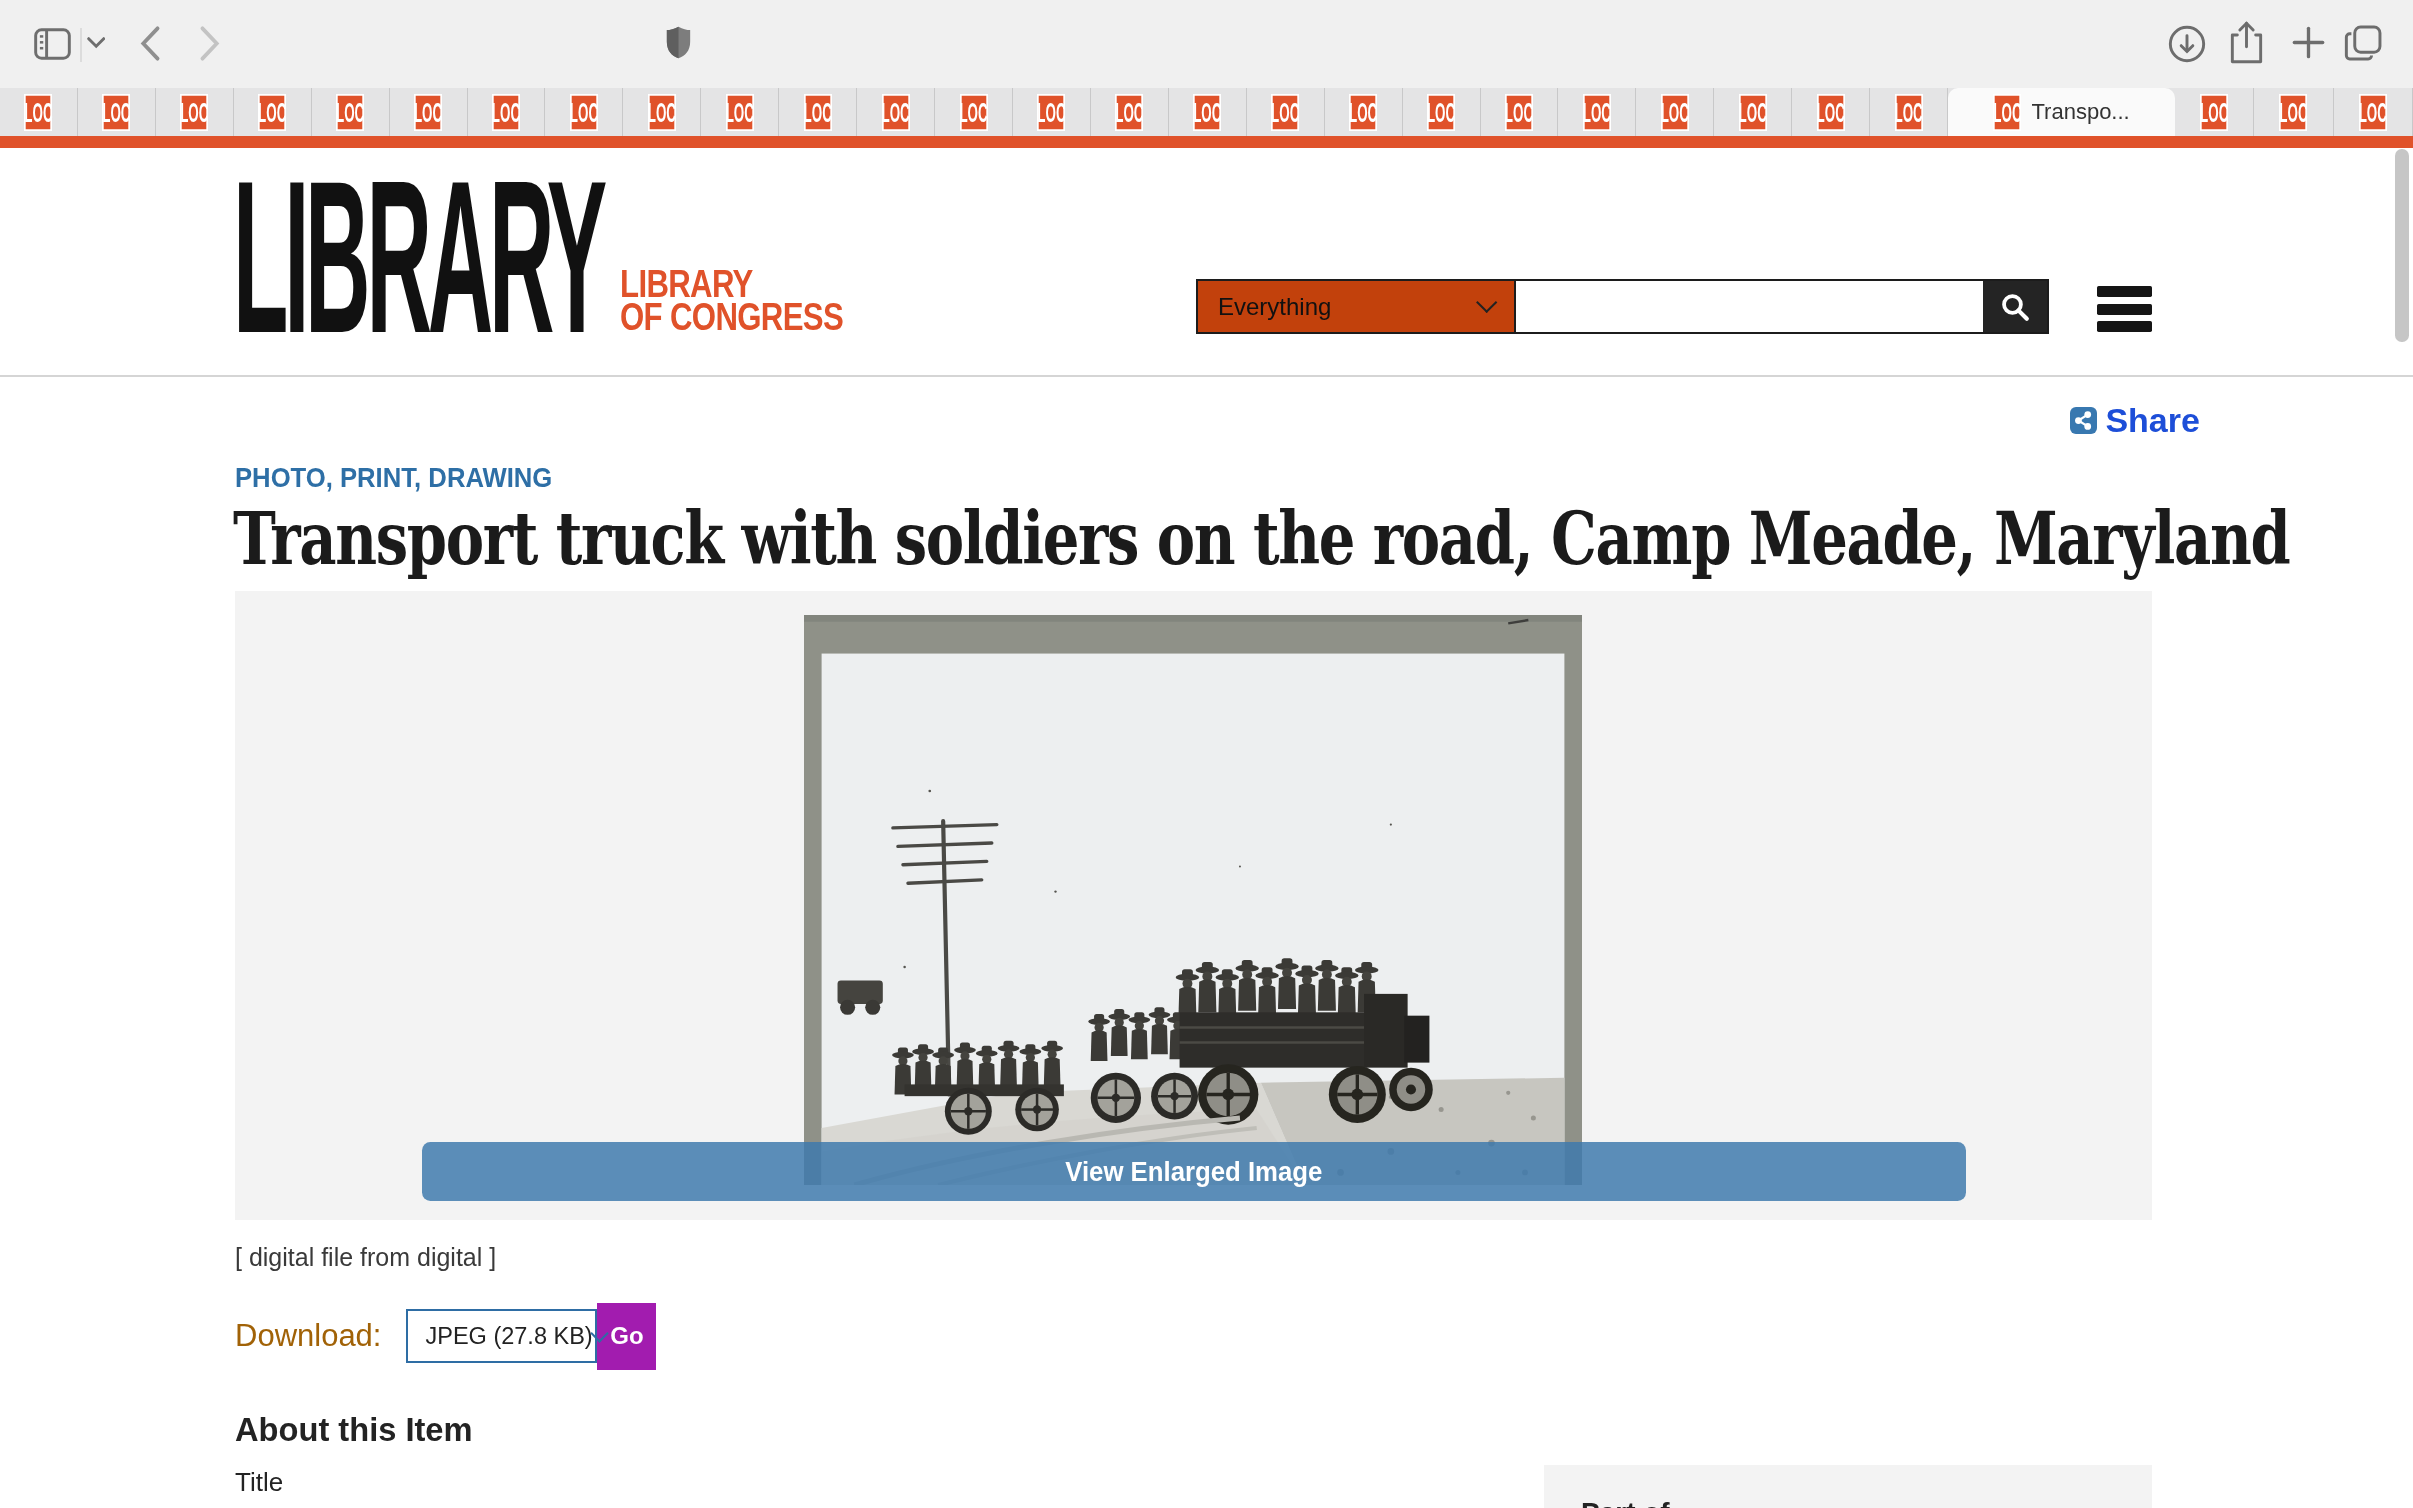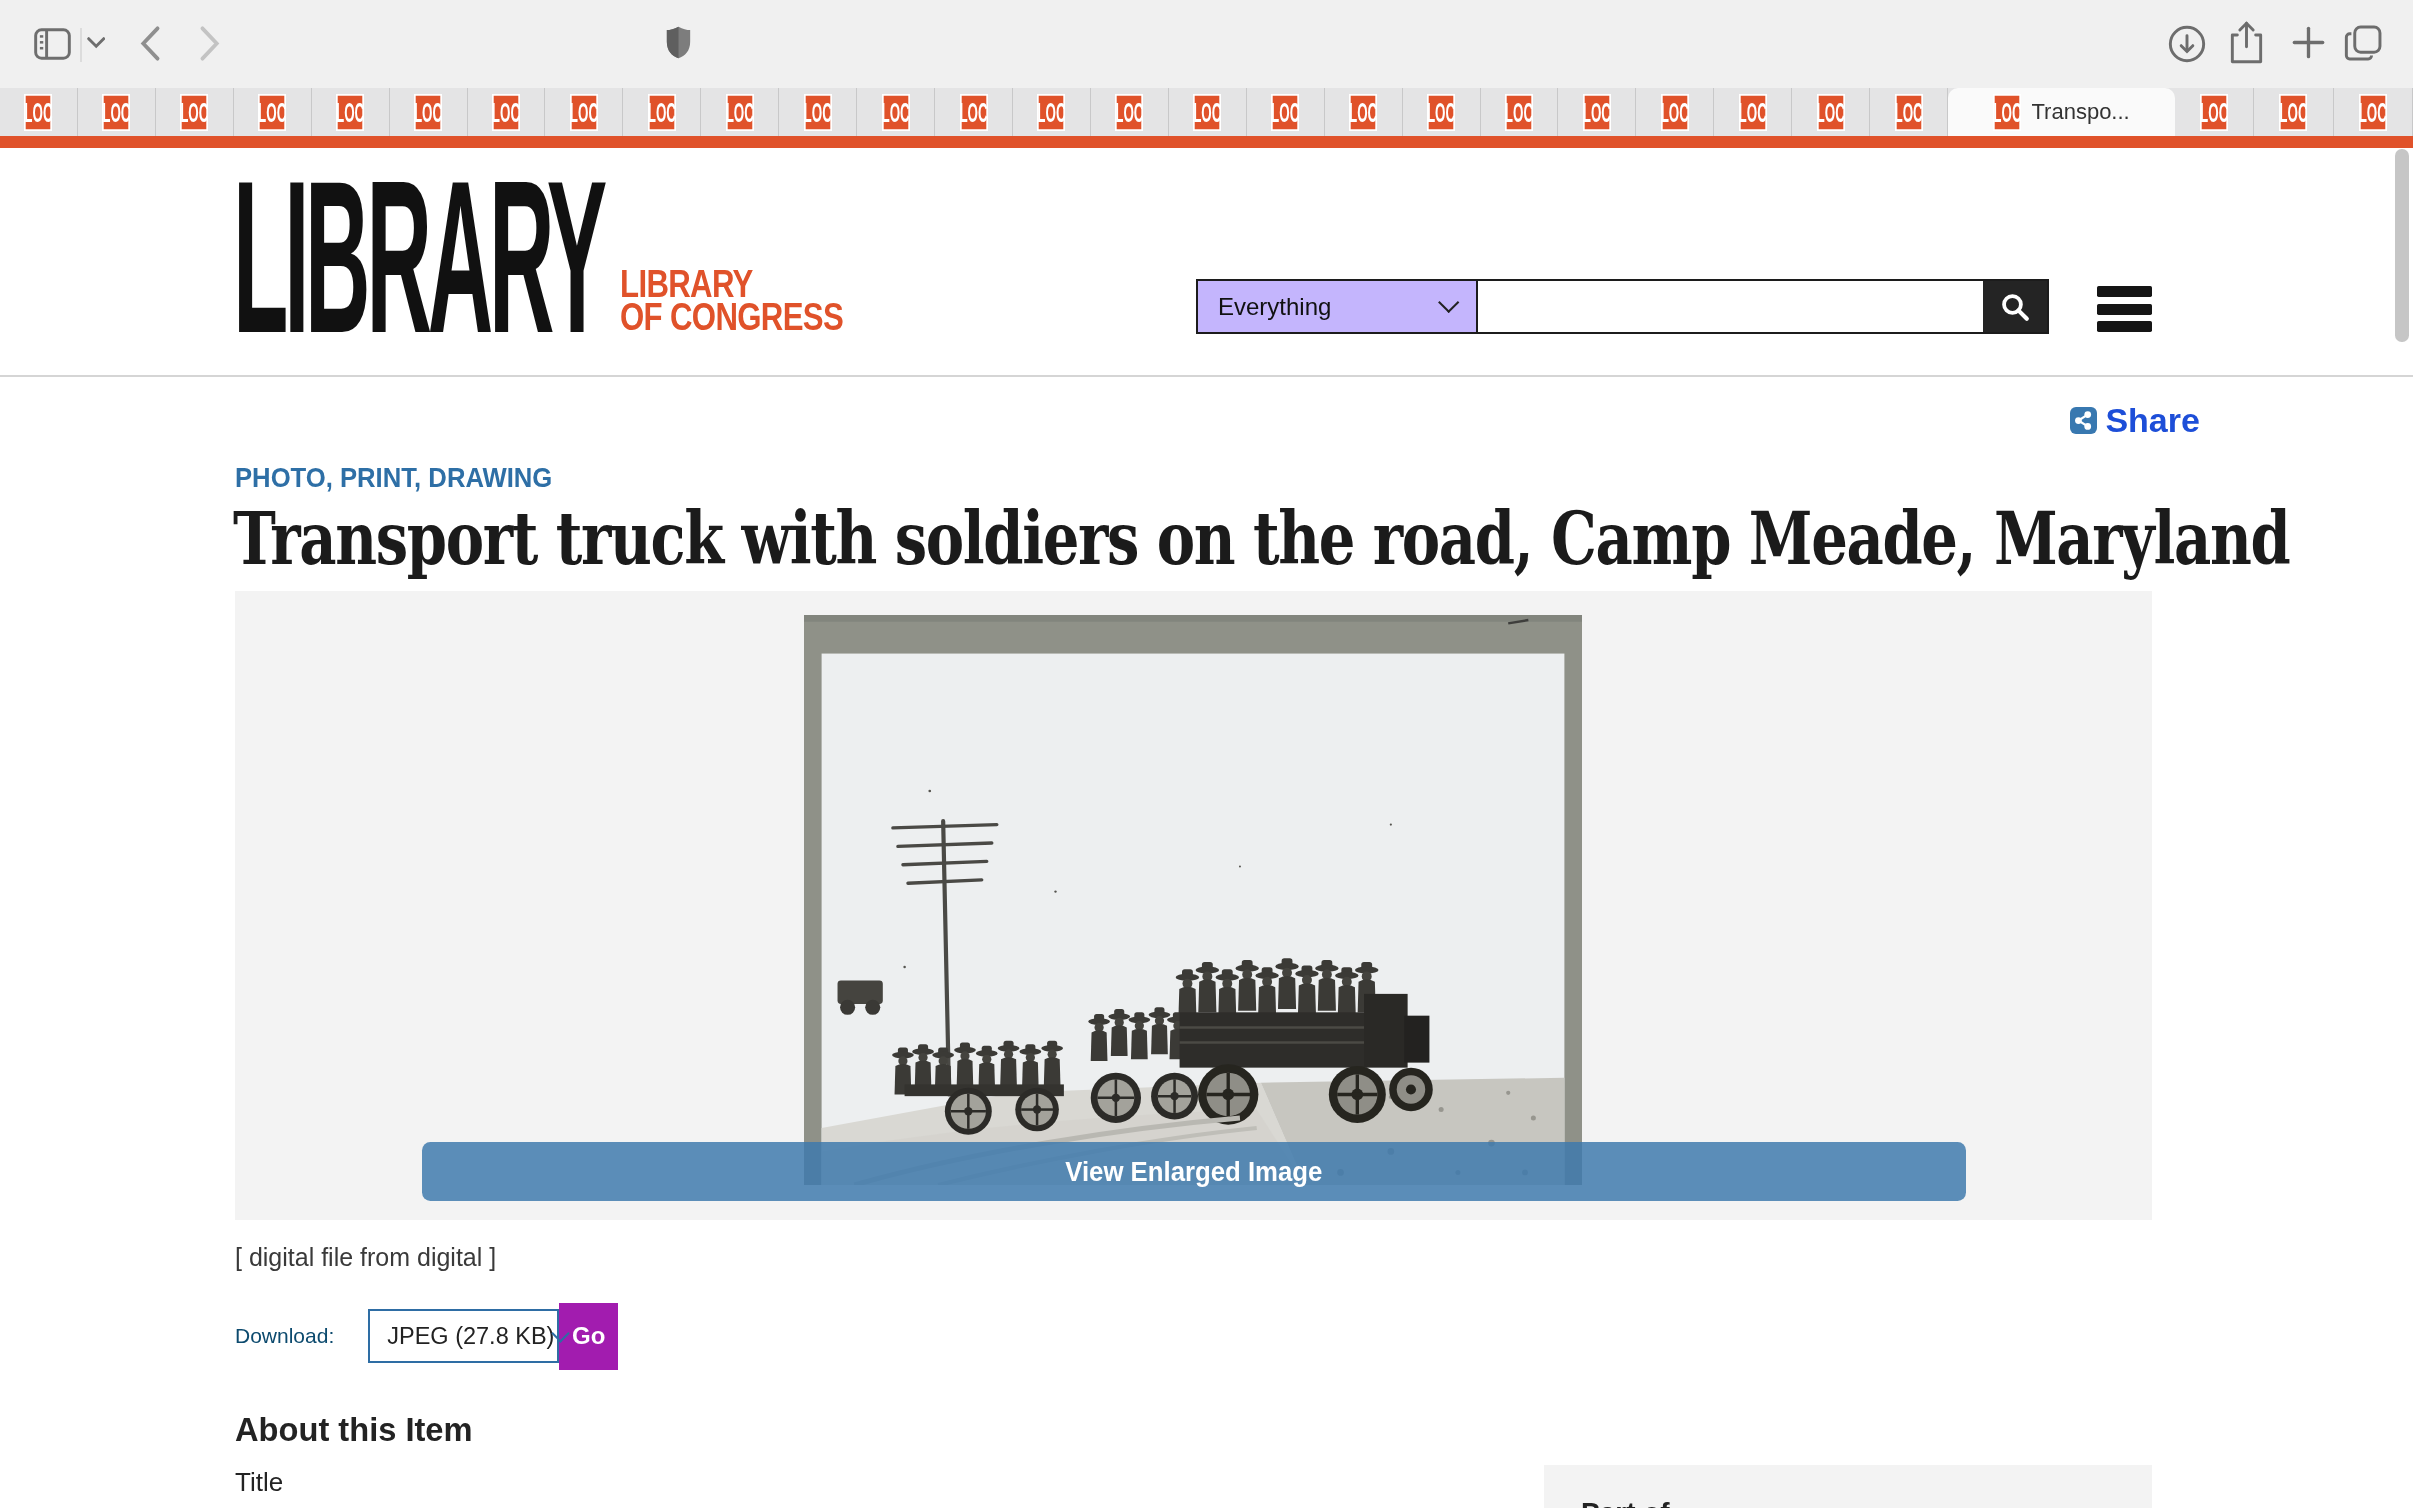--- a/index.html
+++ b/index.html
@@ -43,22 +43,22 @@
 
   
   .logo-big{position:absolute;left:233px;top:180px;width:394px;height:155px;overflow:visible;}
   .logo-big span{display:inline-block;font-size:126px;font-weight:bold;color:#111;
        letter-spacing:-5.9px;line-height:155px;transform:scale(.72,1.72);transform-origin:left center;white-space:nowrap;}
   .logo-sub{position:absolute;left:620px;top:268px;color:#e0522a;}
   .logo-sub div{font-size:38px;font-weight:bold;line-height:33px;letter-spacing:-0.8px;
        transform:scaleX(.82);transform-origin:left center;white-space:nowrap;}
   .searchbar{position:absolute;left:1196px;top:279px;width:853px;height:55px;display:flex;
        border:2.5px solid #1c1c1c;box-sizing:border-box;background:#fff;}
-  .scope{width:280px;border-right:2.5px solid #1c1c1c;display:flex;align-items:center;
-       justify-content:space-between;padding:0 20px;box-sizing:border-box;background:#c4b5fd;}
+  .scope{width:318px;border-right:2.5px solid #1c1c1c;display:flex;align-items:center;
+       justify-content:space-between;padding:0 20px;box-sizing:border-box;background:#c2410c;}
   .scope-label{font-size:24px;color:#111;}
   .chev{width:13.4px;height:13.4px;border-right:2.5px solid #222;border-bottom:2.5px solid #222;
        transform:rotate(45deg);margin-top:-6.7px;}
   .sinput{flex:1;border:none;outline:none;font-size:23.5px;padding:0 13.4px;background:#fff;}
   .sbtn{width:64px;background:#242424;display:flex;align-items:center;justify-content:center;}
   .burger{position:absolute;left:2097px;top:286px;width:55px;height:46px;display:flex;
        flex-direction:column;justify-content:space-between;}
   .burger div{height:11px;background:#151515;border-radius:1.7px;}
   .hrule{position:absolute;left:0;top:375px;width:2413px;height:1.7px;background:#d5d5d5;}
 
@@ -70,21 +70,21 @@
   .pg-title{position:absolute;left:233px;top:496px;font-family:"DejaVu Serif","Liberation Serif",serif;
        font-weight:bold;font-size:72px;color:#1b1b1b;letter-spacing:-1.7px;white-space:nowrap;
        transform:scaleX(.8);transform-origin:left top;}
   .media{position:absolute;left:235px;top:591px;width:1917px;height:629px;background:#f3f3f3;overflow:hidden;}
   .photo{position:absolute;left:569px;top:24px;width:778px;height:570px;}
   .enlarge{position:absolute;left:187px;top:551px;width:1544px;height:59px;border-radius:8.4px;
        background:rgba(62,122,173,.84);display:flex;align-items:center;justify-content:center;border:none;}
   .enlarge span{color:#fff;font-size:28px;font-weight:bold;transform:scaleX(.92);letter-spacing:0;}
   .digi{position:absolute;left:235px;top:1243px;font-size:25px;color:#3a3a3a;}
   .dl-row{position:absolute;left:235px;top:1309px;height:54px;display:flex;align-items:center;}
-  .dl-label{font-size:21px;color:#0c4a6e;margin-right:34px;}
+  .dl-label{font-size:31px;color:#a16207;margin-right:25px;}
   .dl-select{width:191px;height:54px;border:2.5px solid #2e6da4;box-sizing:border-box;background:#fff;
        display:flex;align-items:center;justify-content:space-between;padding:0 13.4px 0 17px;}
   .dl-select span{font-size:23.5px;color:#222;white-space:nowrap;}
   .chev-b{width:11px;height:11px;border-right:2.5px solid #2e6da4;border-bottom:2.5px solid #2e6da4;
        transform:rotate(45deg);margin-top:-5px;flex:0 0 auto;}
   .go{width:59px;height:67px;background:#a21caf;border:none;display:flex;align-items:center;
        justify-content:center;}
   .go span{color:#fff;font-size:24px;font-weight:bold;}
   .about{position:absolute;left:235px;top:1410px;font-size:34px;font-weight:bold;color:#232323;
        transform:scaleX(.96);transform-origin:left top;}

